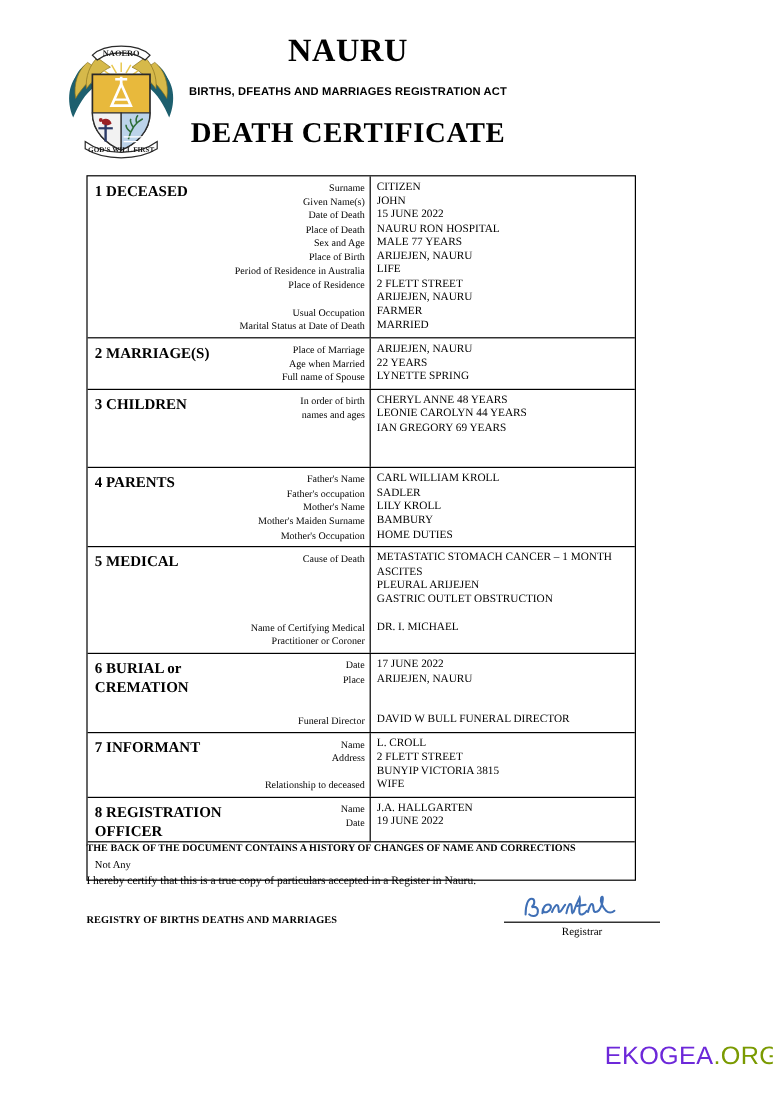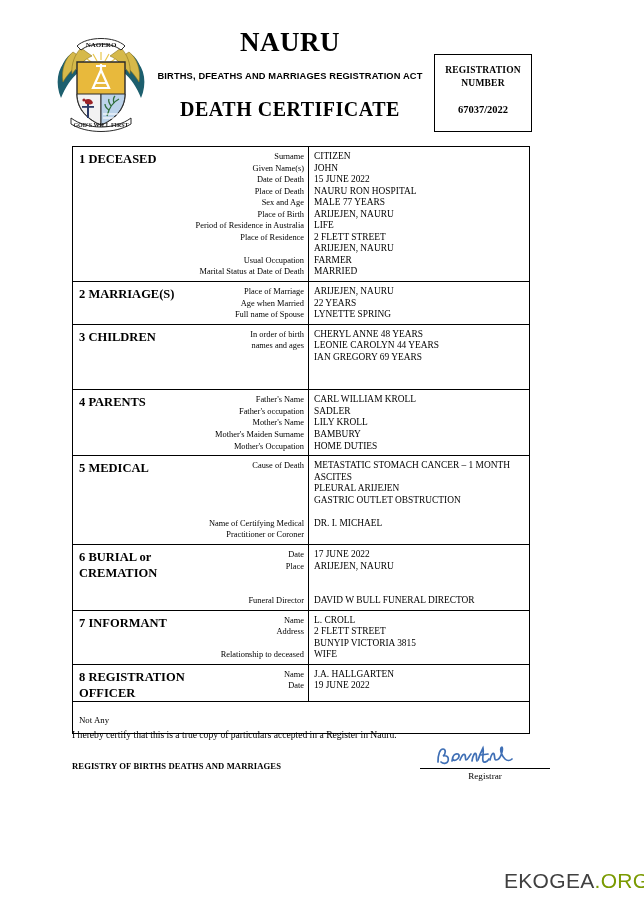--- a/index.html
+++ b/index.html
@@ -47,21 +47,21 @@
     font-family: "Liberation Sans", sans-serif;
     font-weight: bold;
     font-size: 9.3px;
     letter-spacing: 0.15px;
     margin-top: 15px;
     white-space: nowrap;
   }
   .doc-type {
     font-family: "Liberation Serif", serif;
     font-weight: bold;
-    font-size: 20px;
+    font-size: 24px;
     letter-spacing: 0.5px;
     margin-top: 17px;
   }
 
   .regbox {
     position: absolute;
     left: 434px; top: 54px;
     width: 98px; height: 78px;
     border: 1.4px solid #000;
     text-align: center;
@@ -209,21 +209,21 @@
 
   
   .watermark {
     position: absolute;
     left: 504px;
     top: 869px;
     font-family: "Liberation Sans", sans-serif;
     font-size: 21px;
     letter-spacing: 0.3px;
   }
-  .wm-main { color: #404040; }
+  .wm-main { color: #6d28d9; }
   .wm-tld  { color: #7a9a01; }
 </style>
 </head>
 <body>
 
 <div class="header">
 
   <div class="crest">
     <svg width="108" height="108" viewBox="0 0 108 108">
 
@@ -285,27 +285,20 @@
       <text x="54" y="101" font-family="'Liberation Serif',serif" font-size="6" font-weight="bold" fill="#1a1a1a" text-anchor="middle">GOD'S WILL FIRST</text>
     </svg>
   </div>
 
   <div class="title-block">
     <div class="doc-country">NAURU</div>
     <div class="doc-act">BIRTHS, DFEATHS AND MARRIAGES REGISTRATION ACT</div>
     <div class="doc-type">DEATH CERTIFICATE</div>
   </div>
 
-  <div class="regbox">
-    <div class="regbox-label">
-      <div>REGISTRATION</div>
-      <div>NUMBER</div>
-    </div>
-    <div class="regbox-number">67037/2022</div>
-  </div>
 </div>
 
 <div class="cert-table" id="cert-table">
     <div class="sec">
       <div class="sec-heading">1 DECEASED</div>
       <div class="sec-labels">
         <div class="lbl">Surname</div>
         <div class="lbl">Given Name(s)</div>
         <div class="lbl">Date of Death</div>
         <div class="lbl">Place of Death</div>
@@ -439,20 +432,21 @@
         <div class="val">J.A. HALLGARTEN</div>
         <div class="val">19 JUNE 2022</div>
       </div>
     </div>
     <div class="sec sec-full">
       <div class="sec-body">Not Any</div>
     </div>
   </div>
 
 <div class="footer" style="top: 702px; height: 100px;">
+  <div class="foot-back">THE BACK OF THE DOCUMENT CONTAINS A HISTORY OF CHANGES OF NAME AND CORRECTIONS</div>
   <div class="foot-certify">I hereby certify that this is a true copy of particulars accepted in a Register in Nauru.</div>
   <div class="foot-registry">REGISTRY OF BIRTHS DEATHS AND MARRIAGES</div>
 
   <div class="sig-block">
     <div class="sig-mark">
       <svg width="100" height="24" viewBox="0 0 100 24">
         <g fill="none" stroke="#3f6fb5" stroke-width="1.7" stroke-linecap="round">
           <path d="M4 18 C4 10 6 5 9 5 C12 5 12 10 9 12 C13 11 15 13 14 17 C13 20 9 20 7 18"></path>
           <path d="M18 17 C18 12 21 9 24 10 C26 11 25 15 22 16 C19 17 18 15 19 13"></path>
           <path d="M26 16 C28 11 30 9 31 11 C32 13 31 16 32 16 C34 16 35 12 37 10"></path>

